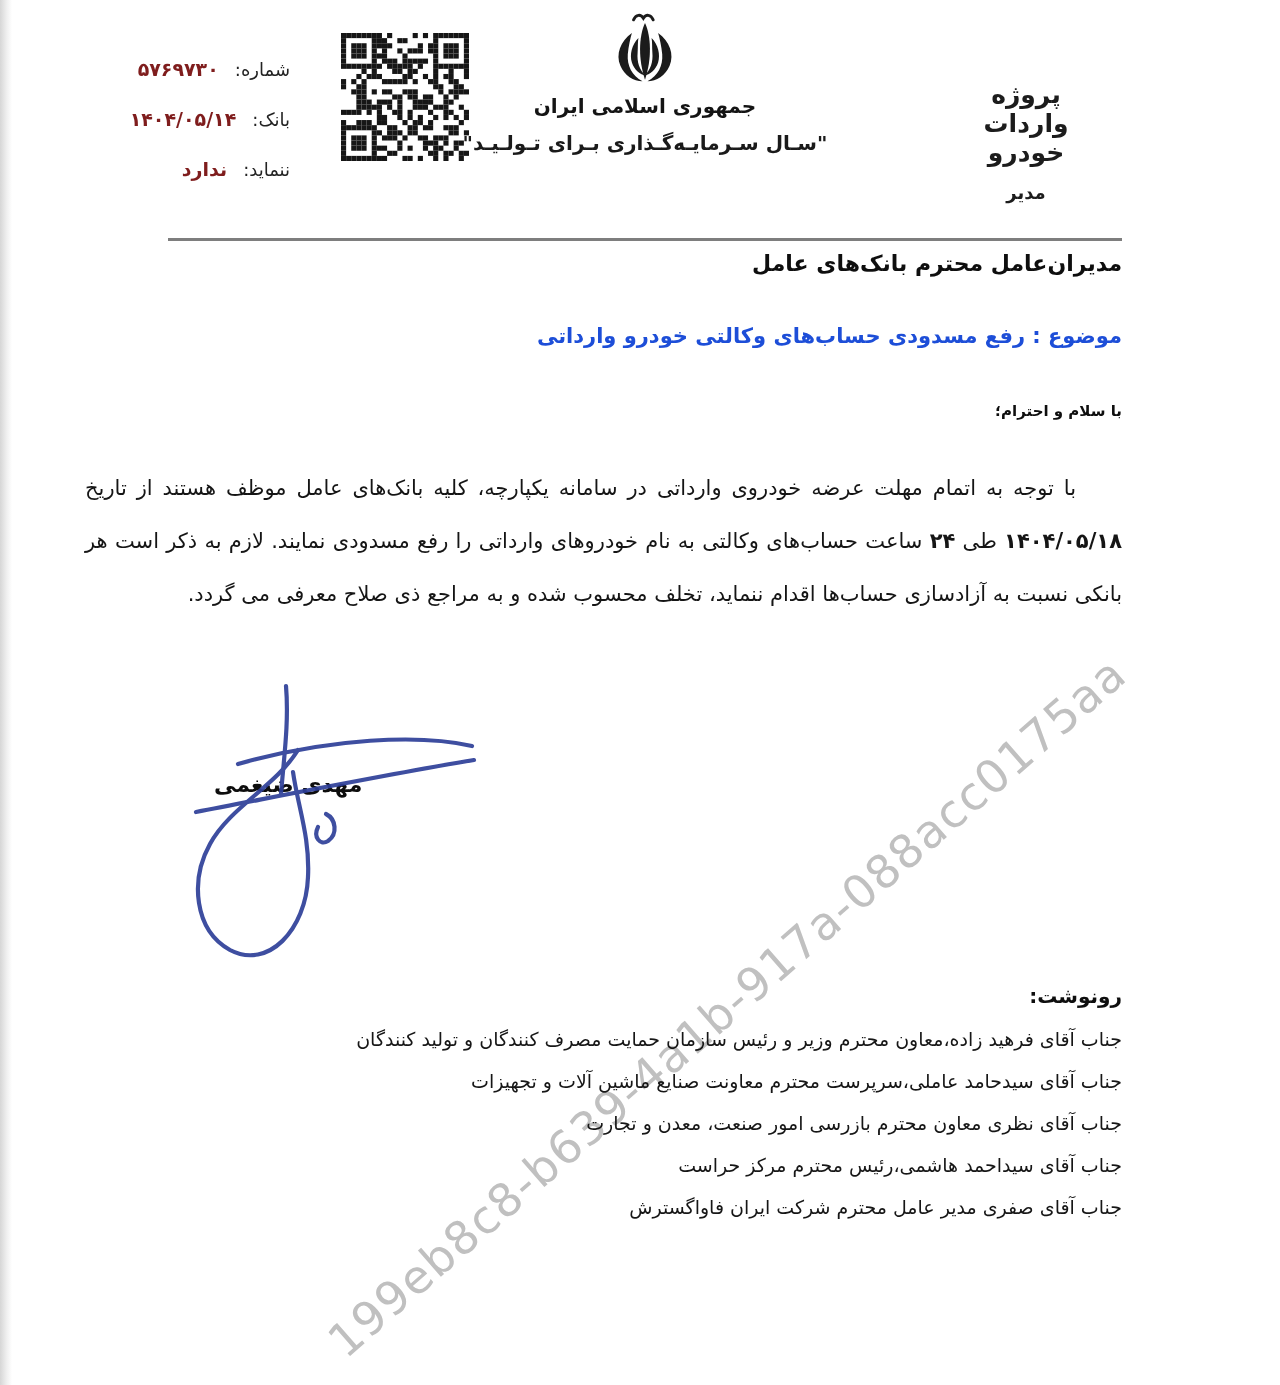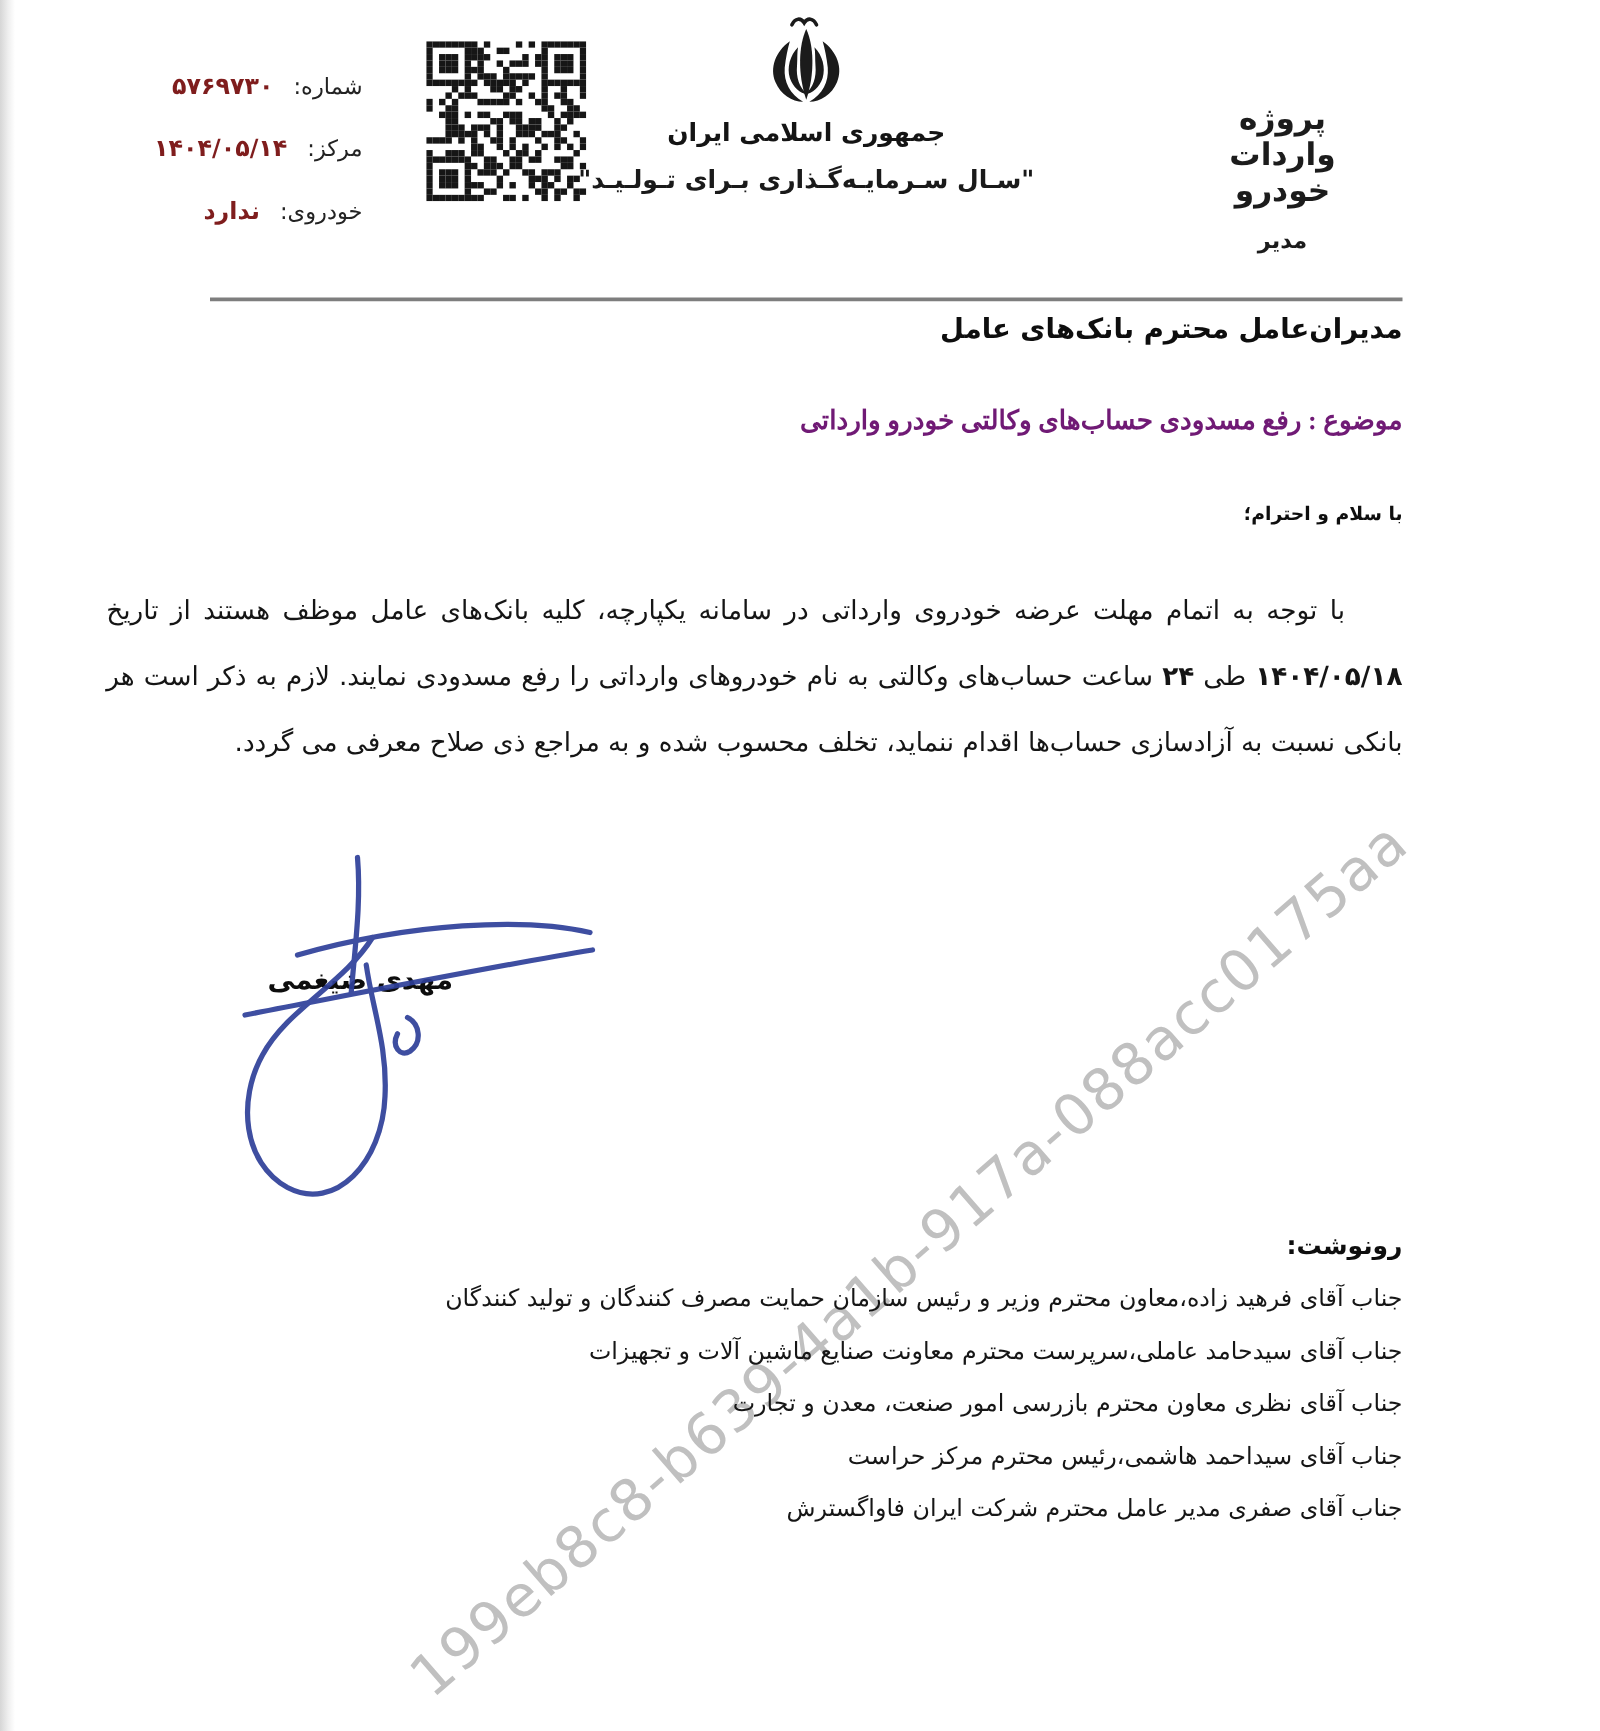--- a/index.html
+++ b/index.html
@@ -20,21 +20,21 @@
   .emblem{height:82px;}
   .country{font-size:20px;font-weight:bold;margin-top:-2px;color:#141414;}
   .ministry{font-size:21px;font-weight:bold;margin-top:3px;color:#141414;}
   .slogan{font-size:20px;margin-top:13px;font-weight:600;letter-spacing:.5px;color:#1a1a1a;}
   .proj{position:absolute;left:946px;top:80px;width:160px;text-align:center;direction:rtl;}
   .proj-line1{font-size:25px;font-weight:bold;}
   .proj-line2{font-size:18px;font-weight:bold;margin-top:15px;}
   .rule{position:absolute;left:168px;top:238px;width:954px;height:3px;background:#7e7e7e;}
   
   .addressee{position:absolute;right:158px;top:251px;direction:rtl;font-size:22px;font-weight:bold;color:#0e0e0e;}
-  .subject{position:absolute;right:158px;top:324px;direction:rtl;font-size:21px;font-weight:bold;color:#701a75;font-family:Liberation Serif, serif;}
+  .subject{position:absolute;right:158px;top:324px;direction:rtl;font-size:21px;font-weight:bold;color:#1d4ed8;}
   .salutation{position:absolute;right:158px;top:402px;direction:rtl;font-size:15px;font-weight:bold;color:#0e0e0e;}
   .body-par{position:absolute;right:158px;left:85px;top:441px;direction:rtl;
     font-size:21px;line-height:53px;text-align:justify;text-indent:46px;color:#151515;}
   .body-par .num{font-weight:bold;}
   
   .sig{position:absolute;left:150px;top:672px;width:345px;height:305px;}
   .sig-name{position:absolute;left:64px;top:100px;font-size:22px;font-weight:bold;color:#0d0d0d;direction:rtl;white-space:nowrap;}
   .sig-svg{position:absolute;left:0;top:0;width:345px;height:305px;}
   
   .watermark{position:absolute;left:727px;top:1007px;
@@ -53,25 +53,25 @@
   <div class="watermark">199eb8c8-b639-4a1b-917a-088acc0175aa</div>
 
   <div class="edge-strip"></div>
 
   <div class="meta">
     <div class="meta-row">
       <span class="lbl">شماره:</span>
       <span class="val">۵۷۶۹۷۳۰</span>
     </div>
     <div class="meta-row">
-      <span class="lbl">مرکز:</span>
+      <span class="lbl">بانک:</span>
       <span class="val">۱۴۰۴/۰۵/۱۴</span>
     </div>
     <div class="meta-row">
-      <span class="lbl">خودروی:</span>
+      <span class="lbl">ننماید:</span>
       <span class="val">ندارد</span>
     </div>
   </div>
 
   <div class="qr"><svg viewBox="0 0 125 125" width="128" height="128" xmlns="http://www.w3.org/2000/svg" fill="#161616">
         <rect x="0" y="0" width="5" height="5"></rect>
         <rect x="5" y="0" width="5" height="5"></rect>
         <rect x="10" y="0" width="5" height="5"></rect>
         <rect x="15" y="0" width="5" height="5"></rect>
         <rect x="20" y="0" width="5" height="5"></rect>

